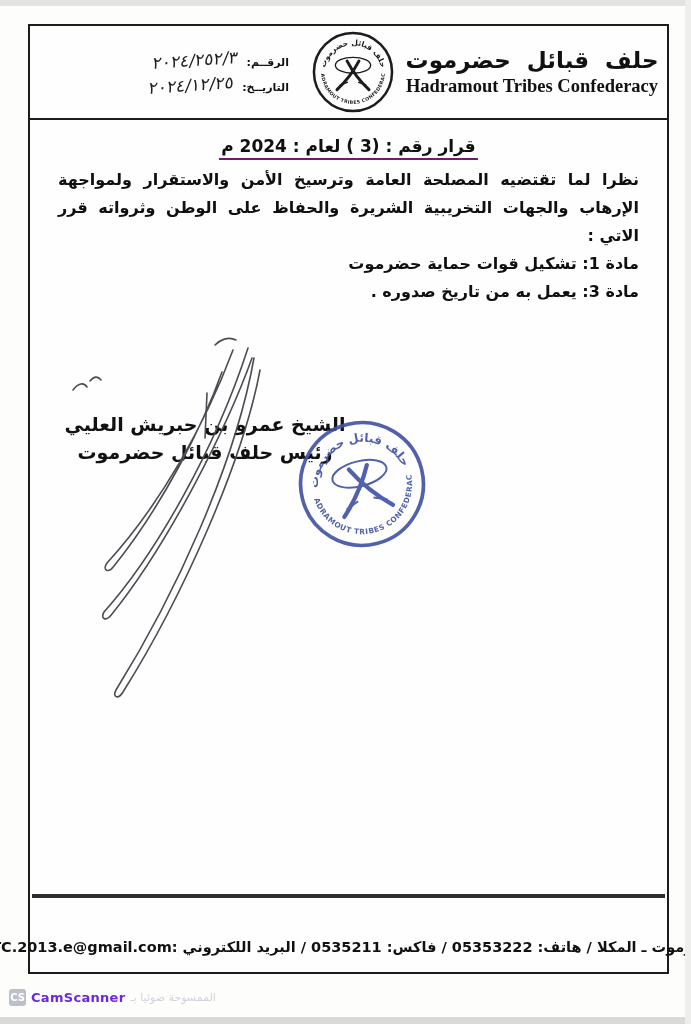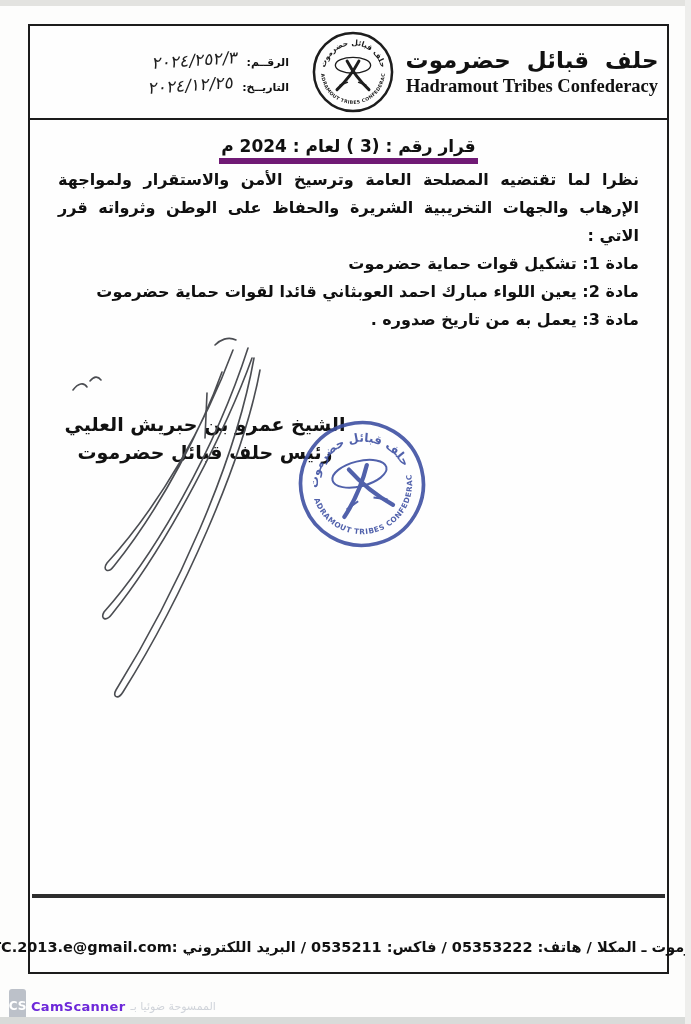--- a/index.html
+++ b/index.html
@@ -31,21 +31,21 @@
   .hand{
     font-size:17px;font-weight:400;direction:ltr;display:inline-block;
     transform:skewX(-10deg) rotate(-4deg);letter-spacing:1.5px;color:#1e1e1e;
   }
   
   .main{
     position:absolute;top:96px;left:0;right:0;padding:10px 28px 0;
     direction:rtl;font-weight:bold;font-size:16px;line-height:28px;color:#101010;
   }
   .title{text-align:center;font-size:17px;margin-bottom:6px;}
-  .title span{border-bottom:6px solid #701a75;padding:0 2px 2px;}
+  .title span{border-bottom:2px solid #701a75;padding:0 2px 2px;}
   .preamble{text-align:justify;}
   .closing-1{text-align:right;padding-left:0;padding-right:228px;}
   .closing-2{text-align:right;padding-right:238px;}
   .signatory{
     position:absolute;top:384px;left:32px;width:286px;text-align:center;
     direction:rtl;font-weight:bold;font-size:19px;line-height:28px;
   }
   
   .footer-rule{position:absolute;left:2px;right:2px;top:868px;height:4px;background:#2d2d2d;}
   .footer{
@@ -59,22 +59,22 @@
     transform:rotate(-14deg);opacity:.9;pointer-events:none;
   }
   .signature-svg{position:absolute;inset:0;pointer-events:none;}
   .seal-svg{display:block;}
   
   .watermark{
     position:absolute;left:9px;top:989px;display:flex;align-items:center;
     gap:5px;direction:ltr;
   }
   .cs-badge{
-    width:17px;height:34px;border-radius:3px;background:#bcc1c9;color:#fff;
-    font-size:12px;font-weight:bold;display:flex;align-items:center;justify-content:center;
+    width:17px;height:17px;border-radius:3px;background:#bcc1c9;color:#fff;
+    font-size:10px;font-weight:bold;display:flex;align-items:center;justify-content:center;
   }
   .cs-brand{font-size:13px;color:#6d28d9;font-weight:600;letter-spacing:.3px;}
   .cs-label{font-size:11px;color:#d0d4da;}
 </style>
 </head>
 <body>
 
 <div class="page">
   <div class="scan-top"></div>
 
@@ -117,21 +117,20 @@
         </div>
       </div>
     </div>
 
     <div class="main">
       <div class="title">
         <span>قرار رقم : (3 ) لعام : 2024 م</span>
       </div>
       <div class="preamble">نظرا لما تقتضيه المصلحة العامة وترسيخ الأمن والاستقرار ولمواجهة الإرهاب والجهات التخريبية الشريرة والحفاظ على الوطن وثرواته قرر الاتي :</div>
       <div>مادة 1: تشكيل قوات حماية حضرموت</div>
-      <div>مادة 2: يعين اللواء مبارك احمد العوبثاني قائدا لقوات حماية حضرموت</div>
       <div>مادة 3: يعمل به من تاريخ صدوره .</div>
     </div>
 
     <div class="signatory">
       <div>الشيخ عمرو بن حبريش العليي</div>
       <div>رئيس حلف قبائل حضرموت</div>
     </div>
 
     <div class="footer-rule"></div>
     <div class="footer">حضرموت ـ المكلا / هاتف: 05353222 / فاكس: 0535211 / البريد اللكتروني :HTC.2013.e@gmail.com</div>

